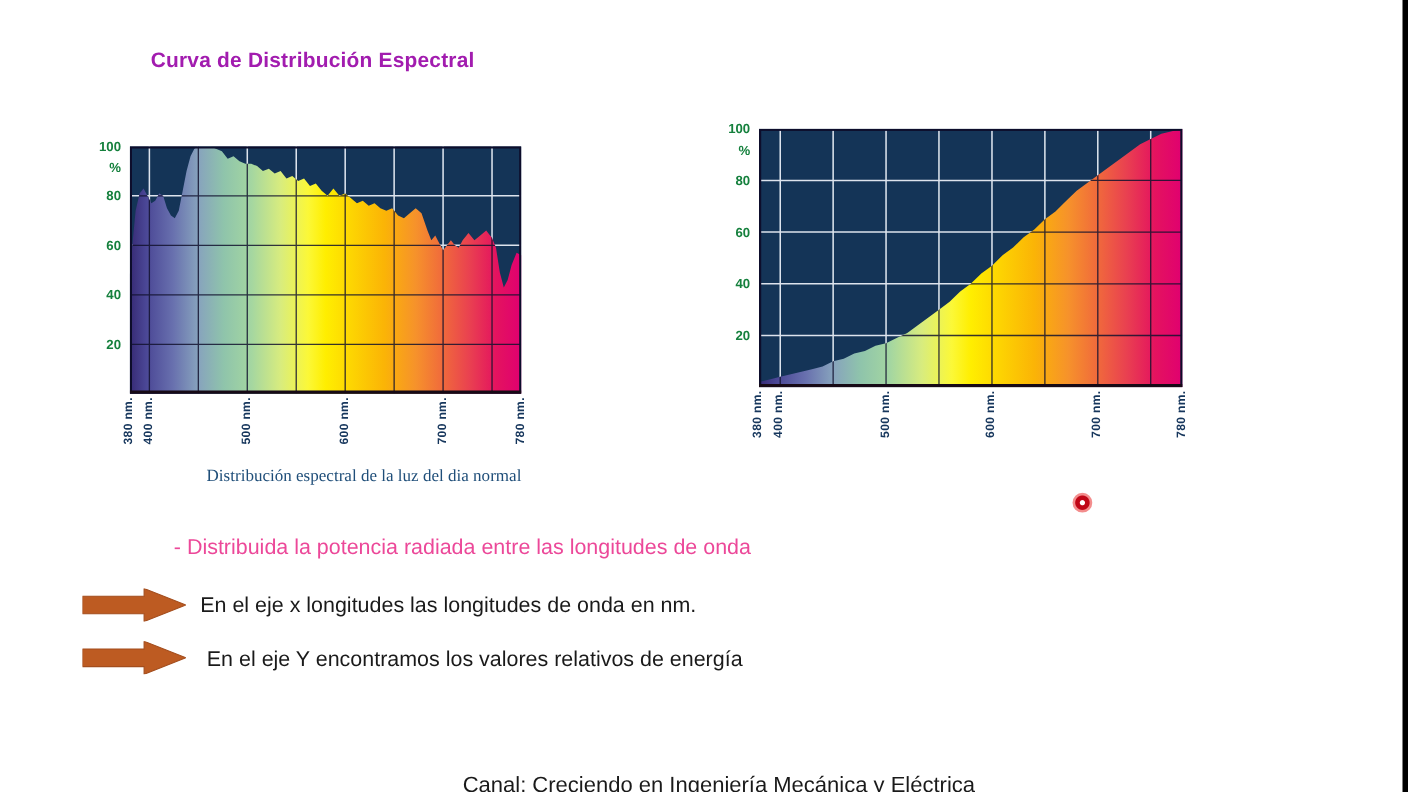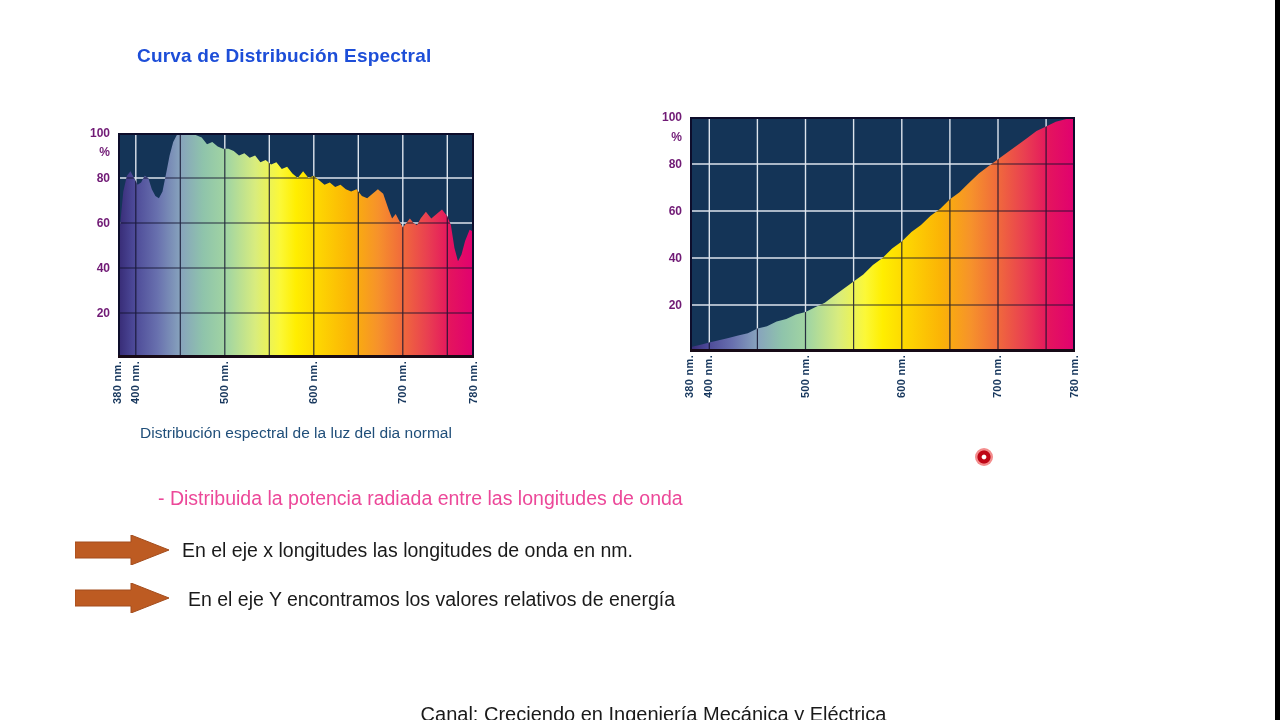--- a/index.html
+++ b/index.html
@@ -2,34 +2,34 @@
 <html><head>
 <meta charset="utf-8">
 <style>
   html,body{margin:0;padding:0;background:#fff;}
   .slide{
     position:relative;width:1280px;height:720px;background:#ffffff;
     font-family:"Liberation Sans", sans-serif;overflow:hidden;
   }
   .page-title{
     position:absolute;left:137px;top:45px;margin:0;
-    font-size:19px;font-weight:700;color:#1d4ed8;letter-spacing:.2px;
+    font-size:19px;font-weight:700;color:#a21caf;letter-spacing:.2px;
   }
   .chart-svg{position:absolute;}
   .y-tick{
     position:absolute;width:42px;text-align:right;
-    font-size:12px;font-weight:700;color:#701a75;line-height:14px;
+    font-size:12px;font-weight:700;color:#15803d;line-height:14px;
   }
   .x-tick{
     position:absolute;writing-mode:vertical-rl;transform:rotate(180deg);
     font-size:11px;font-weight:700;color:#16365c;letter-spacing:.3px;
   }
   .chart-caption{
-    position:absolute;text-align:center;
-    font-size:15.5px;color:#1f4e79;
+    position:absolute;text-align:right;
+    font-size:15.5px;color:#1f4e79;font-family:Liberation Serif, serif;
   }
   .caption-left{left:118px;top:424px;width:356px;}
   .caption-right{left:680px;top:428px;width:400px;}
   .bullet-line{
     position:absolute;left:158px;top:487px;margin:0;
     font-size:19.5px;color:#ec4899;
   }
   .note-arrow{position:absolute;left:75px;width:94px;height:30px;}
   .arrow1{top:535px;} .arrow2{top:583px;}
   .note-text{

